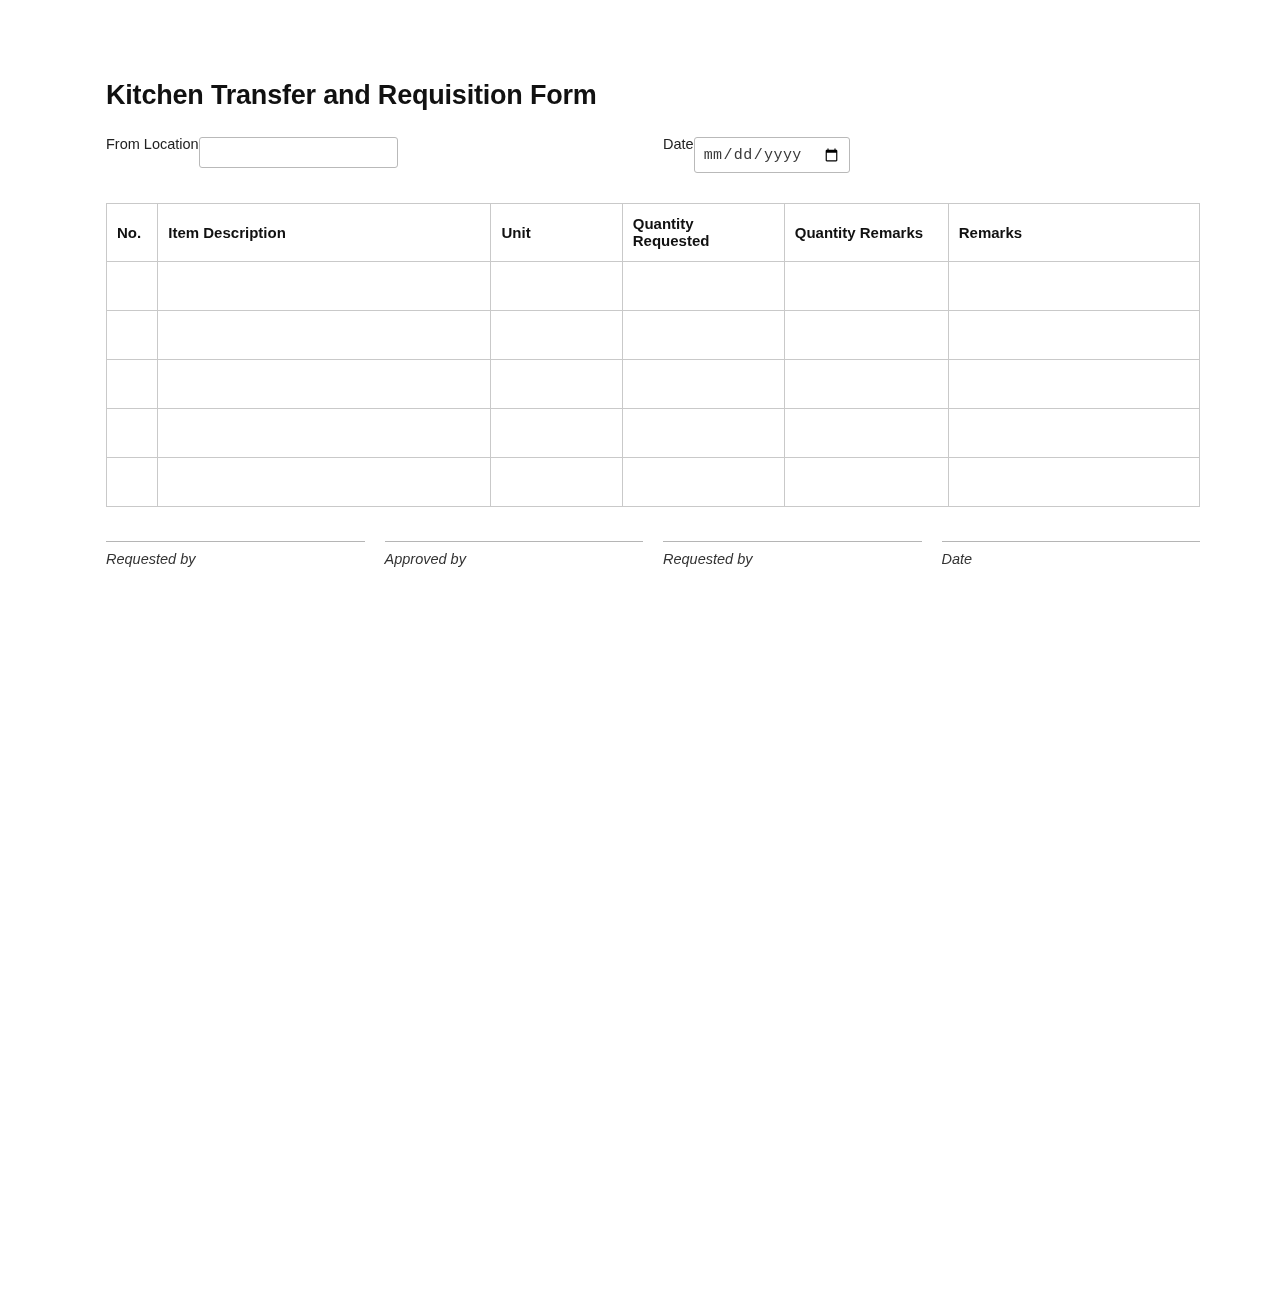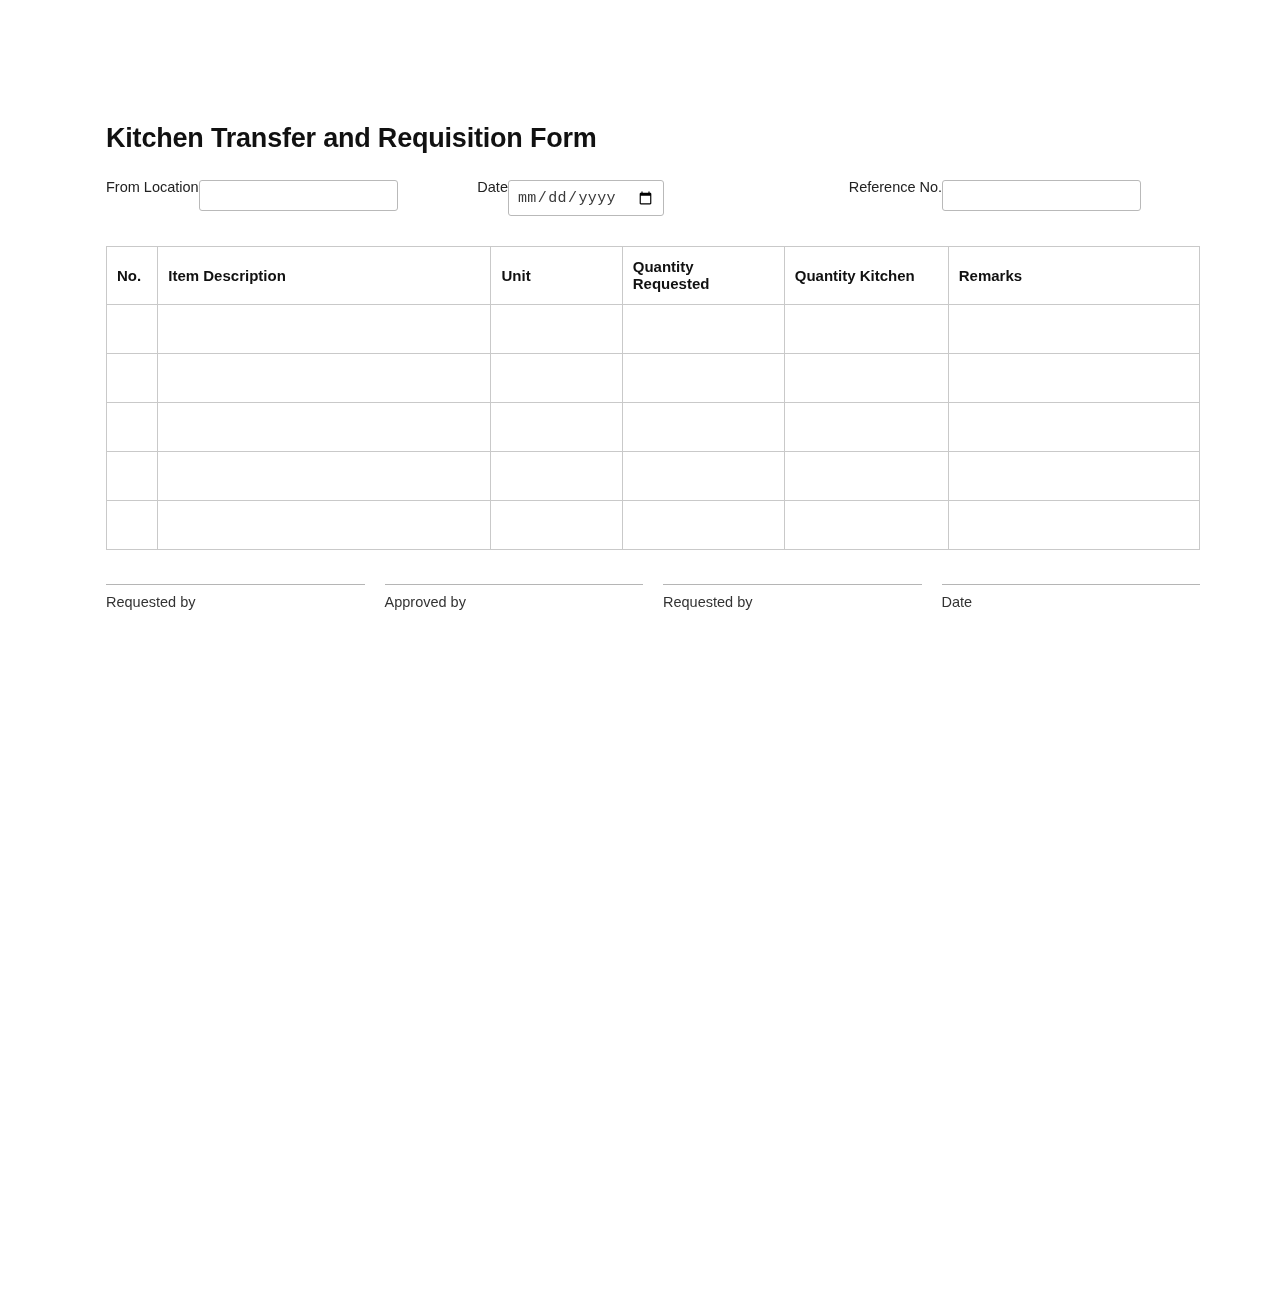--- a/index.html
+++ b/index.html
@@ -11,21 +11,20 @@
     width: 1278px;
     min-height: 1300px;
     font-family: "Liberation Sans", sans-serif;
     color: #000000;
     -webkit-font-smoothing: antialiased;
   }
   .page {
     padding: 80px 78px 0 106px;
     box-sizing: border-box;
     width: 1278px;
-    margin-top: 43px;
   }
   .form-title {
     font-size: 27px;
     font-weight: bold;
     margin: 0 0 26px 0;
     letter-spacing: -0.2px;
     color: #111111;
   }
   .top-fields {
     display: flex;
@@ -123,20 +122,21 @@
     font-family: "Liberation Sans", sans-serif;
     font-size: 14px;
     padding: 6px 8px;
     resize: vertical;
     outline: none;
     color: #111;
   }
   .signatures {
     display: flex;
     gap: 20px;
+    font-style: italic;
   }
   .sig {
     flex: 1 1 0;
   }
   .sig-line {
     border-top: 1px solid #b5b5b5;
     height: 0;
     margin-bottom: 9px;
   }
   .sig-label {
@@ -157,43 +157,39 @@
       <label class="field-label">From Location</label>
       <input type="text" class="text-input" value="" style="">
     </div>
 
 
     <div class="field">
       <label class="field-label">Date</label>
       <input type="date" class="date-input" value="" style="">
     </div>
 
-    <div class="field">
-      <label class="field-label">Reference No.</label>
-      <input type="text" class="text-input" value="" style="">
-    </div>
 
   </div>
 
   <table class="items">
     <colgroup>
       <col class="col-no">
         <col class="col-desc">
         <col class="col-unit">
       <col class="col-qreq">
         <col class="col-qiss">
         <col class="col-rem">
     </colgroup>
     <thead>
       <tr>
         <th>No.</th>
         <th>Item Description</th>
         <th>Unit</th>
         <th>Quantity Requested</th>
-        <th>Quantity Kitchen</th>
+        <th>Quantity Remarks</th>
         <th>Remarks</th>
       </tr>
     </thead>
     <tbody>
       <tr>
         <td><input class="cell-input" value="" style=""></td>
         <td><input class="cell-input" value="" style=""></td>
         <td><input class="cell-input" value="" style=""></td>
         <td><input class="cell-input" value="" style=""></td>
         <td><input class="cell-input" value="" style=""></td>

